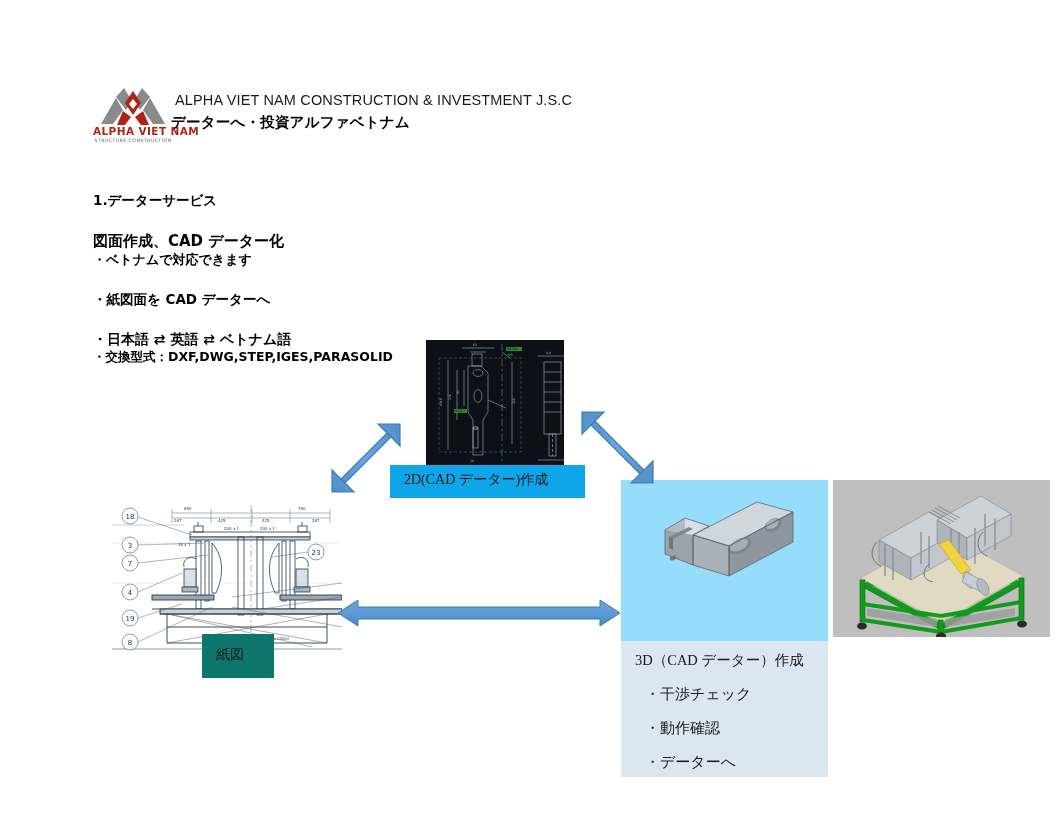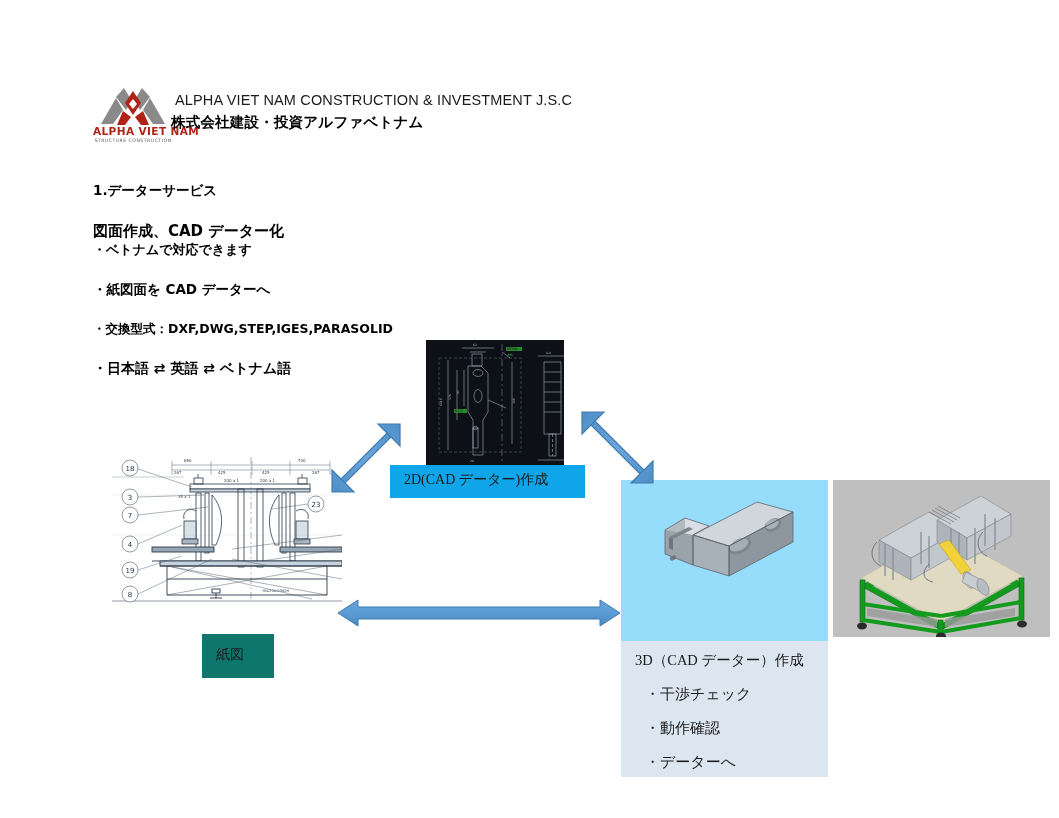--- a/index.html
+++ b/index.html
@@ -71,21 +71,21 @@
     left: 78px; top: 25px;
     font-family: "DejaVu Sans", sans-serif;
     font-size: 14.5px;
     font-weight: 700;
     letter-spacing: 0.2px;
     color: #000;
     white-space: nowrap;
   }
 
   
-  #service-text { left: 93px; top: 182px; width: 380px; }
+  #service-text { left: 93px; top: 192px; width: 380px; }
   .txt-line {
     font-family: "DejaVu Sans", sans-serif;
     font-weight: 700;
     color: #000;
     white-space: nowrap;
   }
   .txt-line.l0 { font-size: 13.5px; margin-bottom: 22px; }
   .txt-line.l1 { font-size: 15px;   }
   .txt-line.l2 { font-size: 13px; margin-bottom: 22px; }
   .txt-line.l3 { font-size: 13.5px; margin-bottom: 22px; }
@@ -109,21 +109,21 @@
     display: block;
     padding: 6px 0 0 14px;
     font-family: "Liberation Serif", serif;
     font-size: 14px;
     color: #1a1a1a;
     white-space: nowrap;
   }
 
   
   #paper-image {
-    left: 112px; top: 449px;
+    left: 112px; top: 497px;
     width: 230px; height: 167px;
     background: #84cc16;
     overflow: hidden;
   }
   #paper-image svg { display: block; }
   #paper-caption {
     left: 202px; top: 634px;
     width: 72px; height: 44px;
     background: #0f766e;
   }
@@ -199,30 +199,30 @@
         <polygon points="44,23 36,29 42,37 50,37" fill="#b02418"></polygon>
 
         <polygon points="34,11 38,16 34,21 30,16" fill="#ffffff"></polygon>
       </svg>
     </div>
     <div id="logo-wordmark">ALPHA VIET NAM</div>
     <div id="logo-tagline">STRUCTURE CONSTRUCTION</div>
   </div>
 
   <div id="company-en">ALPHA VIET NAM CONSTRUCTION &amp; INVESTMENT J.S.C</div>
-  <div id="company-ja">株式会社建設・投資アルファベトナム</div>
+  <div id="company-ja">データーへ・投資アルファベトナム</div>
 </div>
 
 <div class="abs" id="service-text">
   <div class="txt-line l0">1.データーサービス</div>
   <div class="txt-line l1">図面作成、CAD データー化</div>
   <div class="txt-line l2">・ベトナムで対応できます</div>
   <div class="txt-line l3">・紙図面を CAD データーへ</div>
+  <div class="txt-line l5">・日本語 ⇄ 英語 ⇄ ベトナム語</div>
   <div class="txt-line l4">・交換型式：DXF,DWG,STEP,IGES,PARASOLID</div>
-  <div class="txt-line l5">・日本語 ⇄ 英語 ⇄ ベトナム語</div>
 </div>
 
 <div class="abs" id="paper-image">
   <svg viewBox="0 0 230 167" width="230" height="167" aria-hidden="true">
     <rect width="230" height="167" fill="#ffffff"></rect>
     <g stroke="#5b6a78" stroke-width="0.5" fill="none">
 
       <line x1="60" y1="16" x2="218" y2="16"></line>
       <line x1="60" y1="21" x2="218" y2="21"></line>
       <line x1="60" y1="12" x2="60" y2="26"></line>

